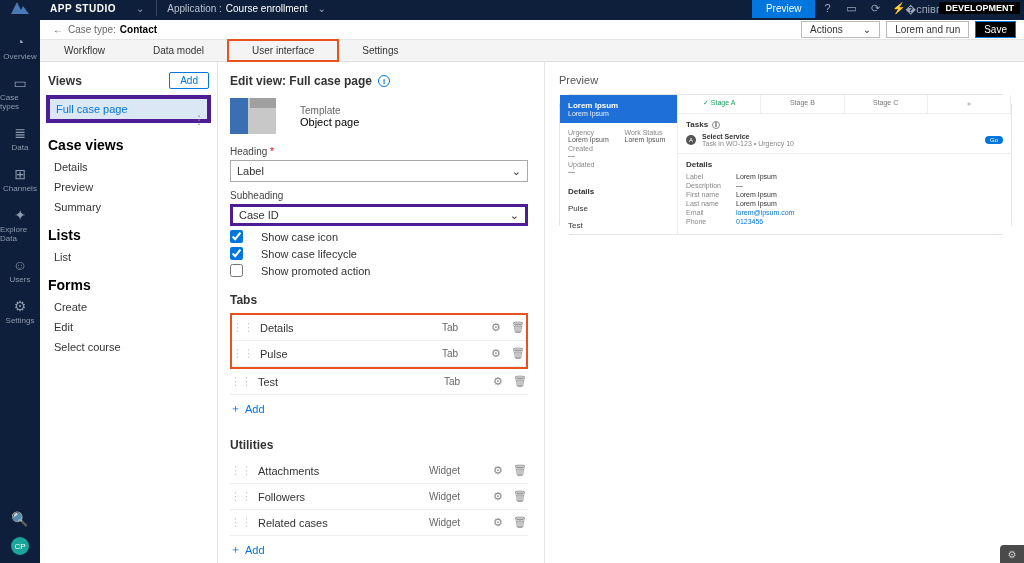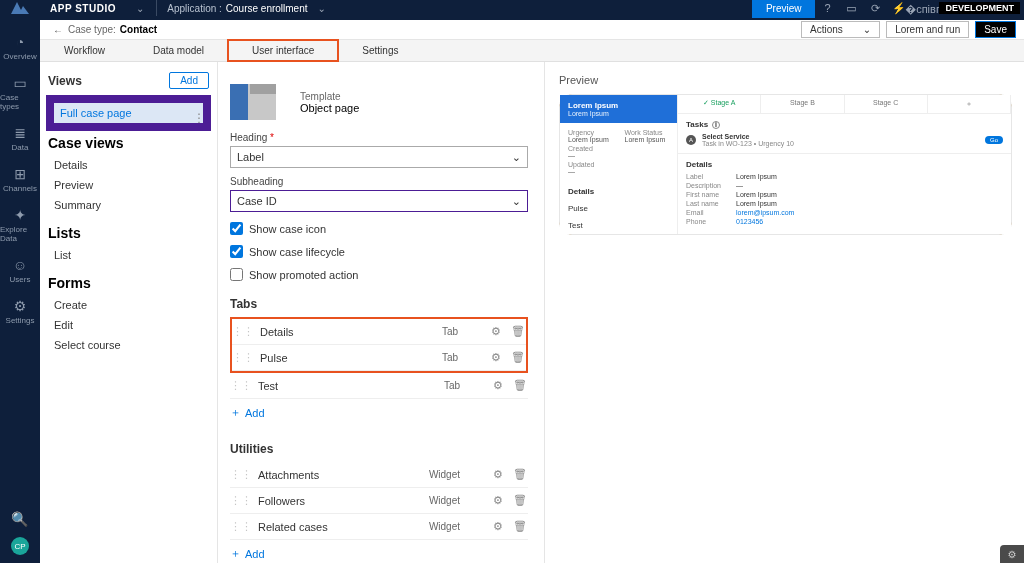--- a/index.html
+++ b/index.html
@@ -41,40 +41,40 @@
 
 
 .main { position: absolute; left: 40px; right: 0; top: 62px; bottom: 0; display: flex; }
 
 
 .views { width: 178px; border-right: 1px solid #e5e5e5; padding: 10px 8px; overflow-y: auto; }
 .views .views-head { display: flex; align-items: center; justify-content: space-between; margin-bottom: 8px; }
 .views .views-head h3 { font-size: 12px; font-weight: 600; }
 .views .addbtn { border: 1px solid #0076de; color: #0076de; background: #fff; padding: 2px 10px; font-size: 10px; cursor: pointer; border-radius: 2px; }
 .views .viewitem { padding: 4px 6px; font-size: 11px; cursor: pointer; display: flex; align-items: center; justify-content: space-between; }
-.views .viewitem.active { background: #dce7f5; color: #0076de; border: 8px solid #4c1d95; margin: -2px -2px 4px; }
+.views .viewitem.active { background: #dce7f5; color: #0076de; border: 4px solid #4c1d95; margin: -2px -2px 14px; }
 .views .section { font-weight: 600; font-size: 14px; margin: 10px 0 4px; color: #000; }
 .views .subitem { padding: 4px 6px; font-size: 11px; cursor: pointer; }
 .views .dots { color: #888; cursor: pointer; padding: 0 4px; }
 
 
 .editor { flex: 1; padding: 12px 16px 16px 12px; overflow-y: auto; min-width: 290px; }
 .editor h2 { font-size: 12px; font-weight: 600; display: flex; align-items: center; gap: 6px; }
 .editor .info-ic { width: 12px; height: 12px; border: 1px solid #0076de; border-radius: 50%; color: #0076de; font-size: 8px; display: inline-flex; align-items: center; justify-content: center; }
 .template-row { display: flex; align-items: center; gap: 24px; margin: 10px 0 12px; }
 .template-thumb { width: 46px; height: 36px; background: #c8c8c8; position: relative; }
 .template-thumb::before { content: ""; position: absolute; left: 0; top: 0; width: 18px; height: 36px; background: #3a6fb3; }
 .template-thumb::after { content: ""; position: absolute; left: 20px; top: 0; right: 0; height: 10px; background: #a0a0a0; }
 .template-meta .t1 { font-size: 10px; color: #666; }
 .template-meta .t2 { font-size: 11px; color: #000; }
 .fld-label { font-size: 10px; color: #444; margin-top: 8px; }
 .fld-label .req { color: #d00; }
 .select { width: 100%; height: 22px; border: 1px solid #aaa; background: #fff; font-size: 11px; padding: 0 6px; margin-top: 3px; display:flex; align-items:center; justify-content:space-between; cursor:pointer; }
-.select.blue { border: 1px solid #4c1d95; }
-.chk { display: flex; align-items: center; gap: 6px; margin-top: 10px; font-size: 11px; }
+.select.blue { border: 3px solid #4c1d95; }
+.chk { display: flex; align-items: center; gap: 18px; margin-top: 4px; font-size: 11px; }
 .chk input { width: 13px; height: 13px; accent-color: #0076de; }
 .section-h { font-size: 12px; font-weight: 600; margin-top: 16px; margin-bottom: 6px; }
 .listrow { display: flex; align-items: center; height: 26px; border-bottom: 1px solid #eee; font-size: 11px; gap: 6px; }
 .listrow .grip { color: #c5c5c5; cursor: grab; }
 .listrow .name { flex: 1; }
 .listrow .type { color: #666; font-size: 10px; margin-right: 24px; }
 .listrow .ic { color: #888; cursor: pointer; font-size: 11px; width: 16px; text-align: center; }
 .addlink { color: #0076de; font-size: 11px; cursor: pointer; padding: 6px 0; display: inline-flex; align-items: center; gap: 4px; }
 
 
@@ -217,20 +217,24 @@
     <div class="section">Lists</div>
     <div class="subitem">List</div>
 
     <div class="section">Forms</div>
     <div class="subitem">Create</div>
     <div class="subitem">Edit</div>
     <div class="subitem">Select course</div>
   </div>
 
   <div class="editor">
+    <h2>
+      <span>Edit view: Full case page</span>
+      <span class="info-ic">i</span>
+    </h2>
     <div class="template-row">
       <div class="template-thumb"></div>
       <div class="template-meta">
         <div class="t1">Template</div>
         <div class="t2">Object page</div>
       </div>
     </div>
 
     <div class="fld-label"><span>Heading</span> <span class="req">*</span></div>
     <div class="select">

